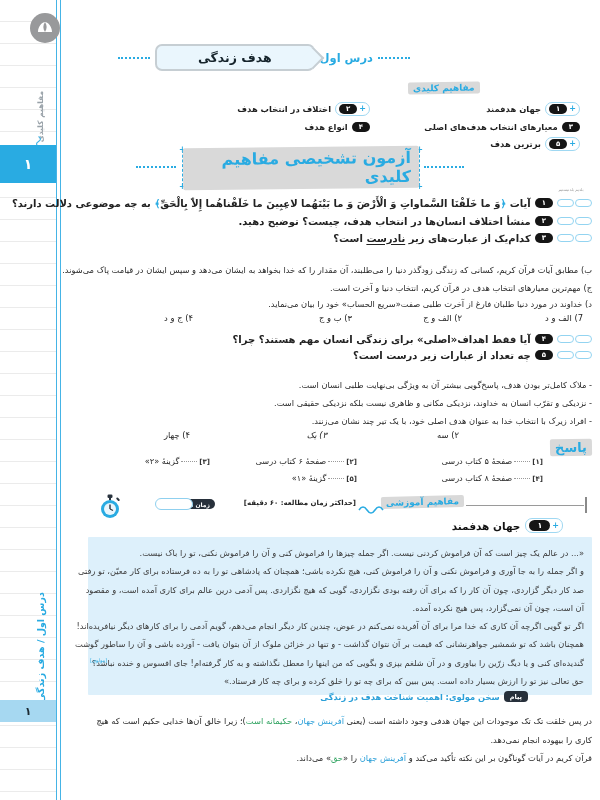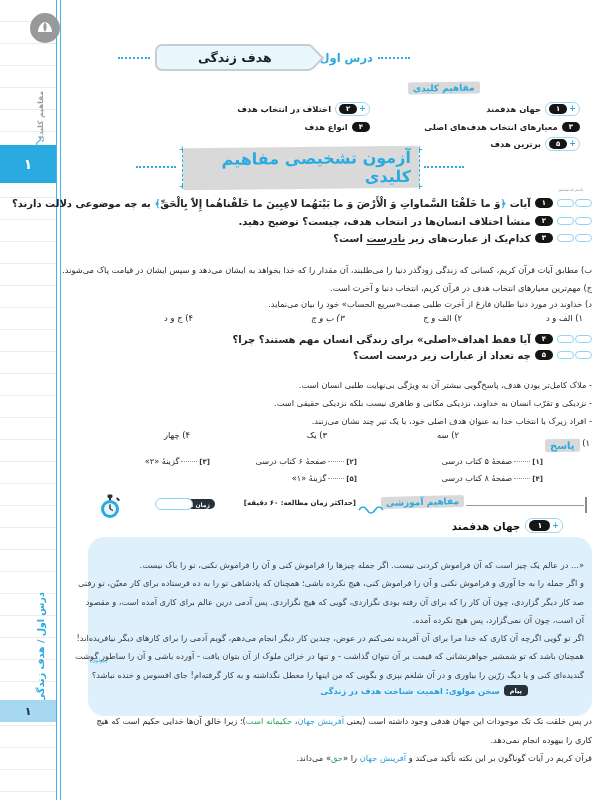--- a/index.html
+++ b/index.html
@@ -61,21 +61,21 @@
   .checks { display:inline-flex; gap:1px; }
   .chk { width:17px; height:8px; border:1px solid #93d4f1; border-radius:4px; background:#fff; display:inline-block; }
   .qtext { font-size:10px; font-weight:bold; color:#222; }
   .ayah { font-weight:bold; color:#222; }
   .qbr { color:#29abe2; font-weight:bold; }
   .uline { text-decoration:underline; text-underline-offset:2px;margin-top:12px; }
   .stmt { right:0; width:504px; font-size:8.3px; color:#2a2a2a; white-space:nowrap; text-align:right; }
   .optrow { right:0; width:504px; height:14px; font-size:8.4px; color:#222; }
   .optrow span { position:absolute; white-space:nowrap; }
 
-  .answer-label { top:439px; right:12px; font-size:10px; transform:rotate(-1deg); }
+  .answer-label { top:439px; right:0; font-size:13px; transform:rotate(-1deg); }
   .ans-row { right:0; width:504px; height:14px; }
   .ans-item { position:absolute; white-space:nowrap; font-size:8.2px; color:#2a2a2a; direction:rtl; }
   .ans-num { font-size:7px; font-weight:bold; color:#333; }
   .leader { display:inline-block; width:16px; border-bottom:1.5px dotted #9a9a9a; vertical-align:middle; margin:0 2px; }
 
   
   .divider { top:496px; right:0; width:504px; height:22px; }
   .divider > * { position:absolute; }
   .div-tick { right:5px; top:1px; width:2px; height:16px; background:#8a8a8a; }
   .div-line { right:8px; top:9px; width:118px; border-top:1.2px solid #9a9a9a; }
@@ -84,21 +84,21 @@
   .div-time { right:236px; top:3px; font-size:7px; color:#222; font-weight:bold; white-space:nowrap; }
   .your-time-pill { right:377px; top:3px; background:#27303b; color:#fff; font-size:6px; font-weight:bold;
     border-radius:5px; padding:1.5px 5px; }
   .your-time-box { right:399px; top:2px; width:38px; height:12px; border:1.2px solid #8fd0ef; border-radius:6px; background:#fff; }
   .stopwatch { right:470px; top:-2px; }
 
   
   .sec-head { top:518px; right:29px; display:flex; align-items:center; gap:5px; direction:rtl; }
   .sec-title { font-size:10.5px; font-weight:bold; color:#131313; white-space:nowrap; }
 
-  .quote-box { top:537px; right:0; width:504px; height:179px; background:#ddf0fb; border-radius:16px; padding:19px 8px 0 8px; }
+  .quote-box { top:537px; right:0; width:504px; height:158px; background:#ddf0fb; border-radius:1px; padding:7px 8px 0 8px; }
   .qline { font-size:8.3px; color:#3c3c3c; line-height:18.3px; white-space:nowrap; text-align:right; }
   .attrib { position:absolute; left:2px; top:120px; font-size:5px; color:#29abe2; }
   .msg-row { margin-top:1px; margin-right:56px; display:flex; align-items:center; gap:4px; direction:rtl; }
   .msg-badge { background:#27303b; color:#fff; font-size:6.5px; font-weight:bold; border-radius:4px; padding:1.5px 6px; }
   .msg-text { color:#2a9fd8; font-size:8.3px; font-weight:bold; white-space:nowrap; }
 
   .closing { top:712px; right:0; width:504px; }
   .cline { font-size:8.3px; color:#2a2a2a; line-height:18.5px; white-space:nowrap; text-align:right; }
   .t-blue { color:#2a9fd8; } .t-green { color:#2fa360; }
 </style>
@@ -204,23 +204,23 @@
           <span class="chk"></span>
           <span class="chk"></span>
         </span>
       <span class="pill">۳</span>
       <span class="qtext"><span>کدام‌یک از عبارت‌های زیر </span><span class="uline">نادرست</span><span> است؟</span></span>
     </div>
     <div class="stmt" style="top:265px;">ب) مطابق آیات قرآن کریم، کسانی که زندگی زودگذر دنیا را می‌طلبند، آن مقدار را که خدا بخواهد به ایشان می‌دهد و سپس ایشان در قیامت پاک می‌شوند.</div>
     <div class="stmt" style="top:283px;">ج) مهم‌ترین معیارهای انتخاب هدف در قرآن کریم، انتخاب دنیا و آخرت است.</div>
     <div class="stmt" style="top:299px;">د) خداوند در مورد دنیا طلبان فارغ از آخرت طلبی صفت«سریع الحساب» خود را بیان می‌نماید.</div>
     <div class="optrow" style="top:313px;">
-      <span style="right:9px;">۱) الف و د</span>
+      <span style="right:9px;">7) الف و د</span>
       <span style="right:130px;">۲) الف و ج</span>
-      <span style="right:248px;font-style:italic;">۳) ب و ج</span>
+      <span style="right:240px;">۳) ب و ج</span>
       <span style="right:399px;">۴) ج و د</span>
     </div>
 
     <div class="qrow" style="top:332px;">
       <span class="checks">
           <span class="chk"></span>
           <span class="chk"></span>
         </span>
       <span class="pill">۴</span>
       <span class="qtext">آیا فقط اهداف«اصلی» برای زندگی انسان مهم هستند؟ چرا؟</span>
@@ -233,21 +233,21 @@
         </span>
       <span class="pill">۵</span>
       <span class="qtext">چه تعداد از عبارات زیر درست است؟</span>
     </div>
     <div class="stmt" style="top:380px;">- ملاک کامل‌تر بودن هدف، پاسخ‌گویی بیشتر آن به ویژگی بی‌نهایت طلبی انسان است.</div>
     <div class="stmt" style="top:398px;">- نزدیکی و تقرّب انسان به خداوند، نزدیکی مکانی و ظاهری نیست بلکه نزدیکی حقیقی است.</div>
     <div class="stmt" style="top:416px;">- افراد زیرک با انتخاب خدا به عنوان هدف اصلی خود، با یک تیر چند نشان می‌زنند.</div>
     <div class="optrow" style="top:430px;">
       <span style="right:2px;margin-top:8px;">۱) دو</span>
       <span style="right:133px;">۲) سه</span>
-      <span style="right:265px;">۳) یک</span>
+      <span style="right:265px;font-style:italic;">۳) یک</span>
       <span style="right:402px;">۴) چهار</span>
     </div>
 
     <div class="answer-label scribble">پاسخ</div>
     <div class="ans-row" style="top:456px;">
       <span class="ans-item" style="right:49px;"><span class="ans-num">[۱]</span><span class="leader"></span><span>صفحهٔ ۵ کتاب درسی</span></span>
       <span class="ans-item" style="right:235px;"><span class="ans-num">[۲]</span><span class="leader"></span><span>صفحهٔ ۶ کتاب درسی</span></span>
       <span class="ans-item" style="right:382px;"><span class="ans-num">[۳]</span><span class="leader"></span><span>گزینهٔ «۲»</span></span>
     </div>
     <div class="ans-row" style="top:473px;">
@@ -289,20 +289,21 @@
     </div>
 
     <div class="quote-box">
       <div class="qline">«... در عالم یک چیز است که آن فراموش کردنی نیست. اگر جمله چیزها را فراموش کنی و آن را فراموش نکنی، تو را باک نیست.</div>
       <div class="qline">و اگر جمله را به جا آوری و فراموش نکنی و آن را فراموش کنی، هیچ نکرده باشی؛ همچنان که پادشاهی تو را به ده فرستاده برای کار معیّن، تو رفتی</div>
       <div class="qline">صد کار دیگر گزاردی، چون آن کار را که برای آن رفته بودی نگزاردی، گویی که هیچ نگزاردی. پس آدمی درین عالم برای کاری آمده است، و مقصود</div>
       <div class="qline">آن است، چون آن نمی‌گزارد، پس هیچ نکرده آمده.</div>
       <div class="qline">اگر تو گویی اگرچه آن کاری که خدا مرا برای آن آفریده نمی‌کنم در عوض، چندین کار دیگر انجام می‌دهم، گویم آدمی را برای کارهای دیگر نیافریده‌اند!</div>
       <div class="qline">همچنان باشد که تو شمشیر جواهرنشانی که قیمت بر آن نتوان گذاشت - و تنها در خزائن ملوک از آن بتوان یافت - آورده باشی و آن را ساطور گوشت</div>
       <div class="qline">گندیده‌ای کنی و یا دیگ زرّین را بیاوری و در آن شلغم بپزی و بگویی که من اینها را معطل نگذاشته و به کار گرفته‌ام! جای افسوس و خنده نباشد؟</div>
+      <div class="qline">حق تعالی نیز تو را ارزش بسیار داده است. پس ببین که برای چه تو را خلق کرده و برای چه کار فرستاد.»</div>
       <span class="attrib">[مولوی]</span>
       <div class="msg-row">
         <span class="msg-badge">پیام</span>
         <span class="msg-text">سخن مولوی: اهمیت شناخت هدف در زندگی</span>
       </div>
     </div>
 
     <div class="closing">
       <div class="cline"><span>در پس خلقت تک تک موجودات این جهان هدفی وجود داشته است (یعنی </span><span class="t-blue">آفرینش جهان</span><span>، </span><span class="t-green">حکیمانه است</span><span>)؛ زیرا خالق آن‌ها خدایی حکیم است که هیچ</span></div>
       <div class="cline">کاری را بیهوده انجام نمی‌دهد.</div>

